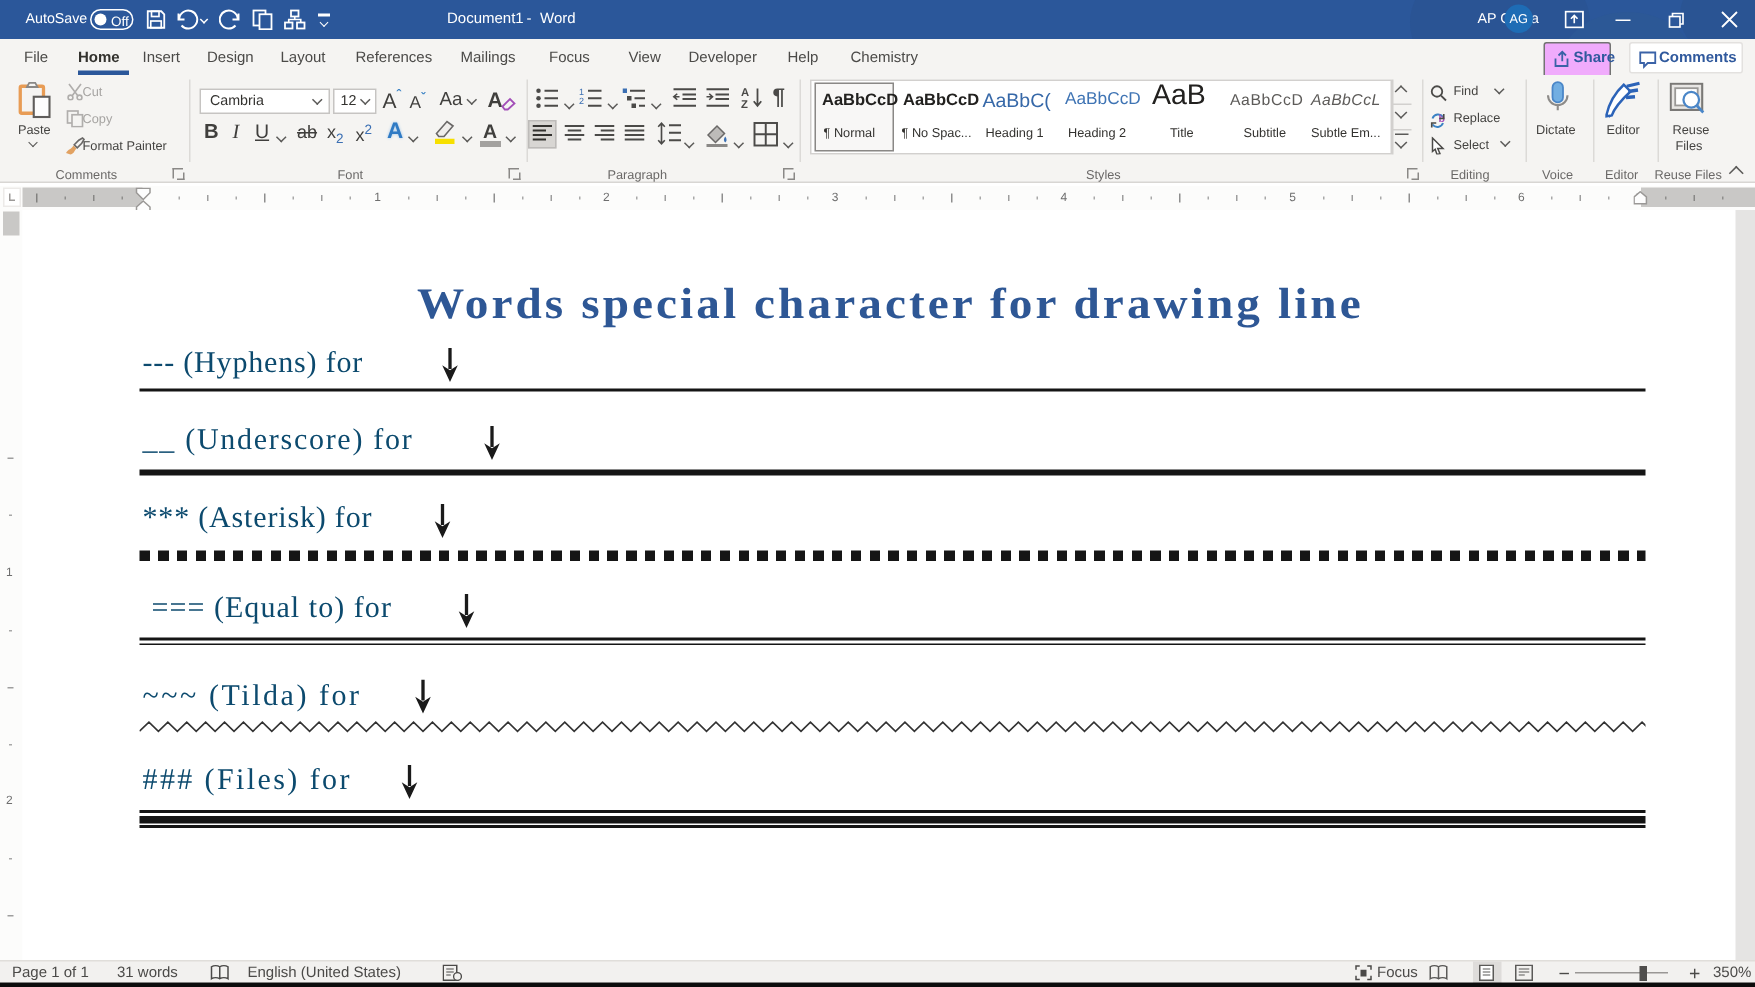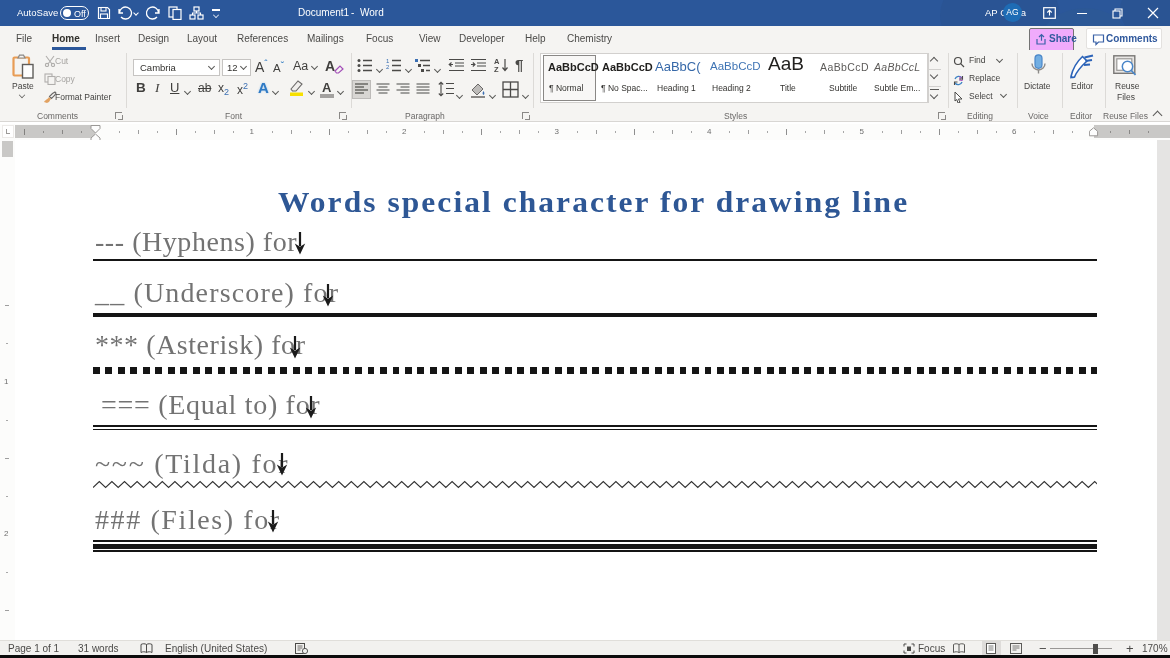--- a/index.html
+++ b/index.html
@@ -23,21 +23,21 @@
 .chev:after{content:"";display:block;margin:0 auto;width:4px;height:4px;border-right:1.1px solid #5b5a58;border-bottom:1.1px solid #5b5a58;transform:rotate(45deg)}
 .itxt{position:absolute;font-size:8.5px;color:#444341;white-space:nowrap}
 .combo{position:absolute;background:#fff;border:1px solid #c6c4c2;font-size:9.5px;color:#33322f}
 
 #hruler{position:absolute;left:0;top:124px;width:1170px;height:16px;background:#fcfcfb}
 #vruler{position:absolute;left:0;top:140px;width:15px;height:500px;background:#fcfcfb}
 
 #doc{position:absolute;left:15px;top:140px;width:1143px;height:500px;background:#fff}
 #scroll{position:absolute;left:1157px;top:140px;width:13px;height:500px;background:#e5e4e3}
 .dline{position:absolute;background:#151515}
-.dtext{position:absolute;font-family:"Liberation Serif",serif;font-size:28px;color:#737373;white-space:nowrap;line-height:26px}
+.dtext{position:absolute;font-family:"Liberation Serif",serif;font-size:20px;color:#0c4a6e;white-space:nowrap;line-height:26px}
 
 #status{position:absolute;left:0;top:640px;width:1170px;height:15px;background:#f2f1ef;border-top:1px solid #e0deda;font-size:11px;color:#4b4a48}
 #blackbar{position:absolute;left:0;top:655px;width:1170px;height:3px;background:#0c0c0c}
 .sbtxt{position:absolute;top:0;height:15px;line-height:16px;font-size:10px;color:#4b4a48;white-space:nowrap}
 </style>
 </head>
 <body>
 <div id="win">
 
 <div id="titlebar">
@@ -516,17 +516,17 @@
     <path d="M2.5 3 h5 M2.5 5 h5 M2.5 7 h5" stroke="#5b5a58" stroke-width="0.8"></path>
   </svg>
   <svg class="abs" style="left:1010px;top:2px" width="12" height="11" viewBox="0 0 12 11">
     <rect x="0.5" y="0.5" width="11" height="10" fill="none" stroke="#5b5a58" stroke-width="1"></rect>
     <path d="M2.5 3 h7 M2.5 5 h7 M2.5 7 h4" stroke="#5b5a58" stroke-width="0.8"></path>
   </svg>
   <div class="sbtxt" style="left:1039px;font-size:13px">−</div>
   <div class="abs" style="left:1050px;top:7px;width:62px;height:1px;background:#999795"></div>
   <div class="abs" style="left:1093px;top:2.5px;width:4.5px;height:10px;background:#4f4e4c"></div>
   <div class="sbtxt" style="left:1126px;font-size:13px">+</div>
-  <div class="sbtxt" style="left:1142px">170%</div>
+  <div class="sbtxt" style="left:1142px">350%</div>
 </div>
 <div id="blackbar"></div>
 
 </div>
 
 </body></html>

